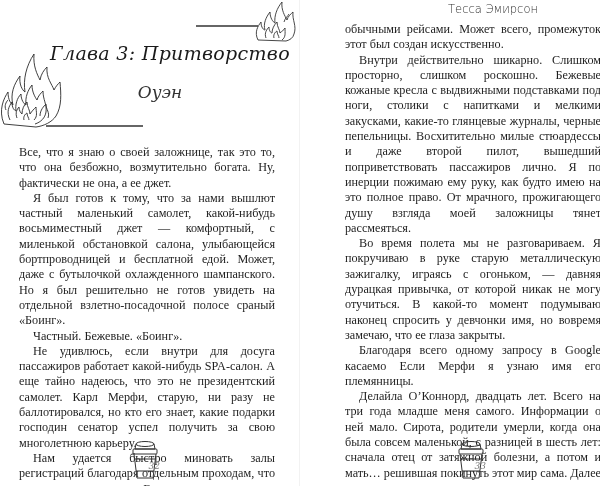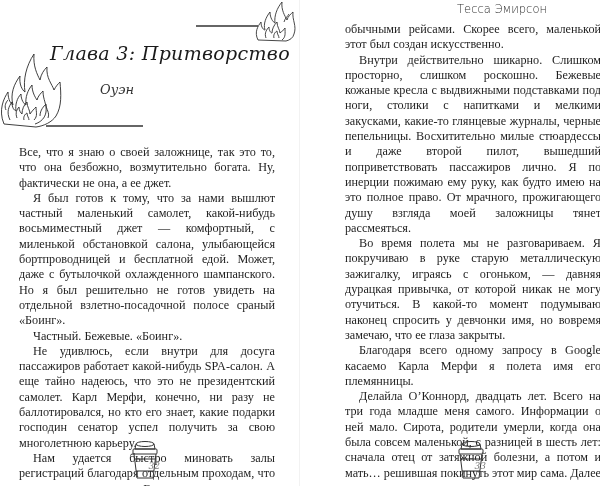--- a/index.html
+++ b/index.html
@@ -2,35 +2,35 @@
 <html><head>
   <meta charset="utf-8">
   <style>
     html, body { margin: 0; padding: 0; }
     body {
       width: 600px; height: 486px; background: #ffffff; position: relative; overflow: hidden;
       font-family: "Liberation Serif", serif; color: #1c1c1c;
     }
     .page { position: absolute; top: 0; height: 486px; }
     .page-left { left: 0; width: 300px; }
-    .page-right { left: 300px; width: 300px; }
+    .page-right { left: 291px; width: 300px; }
     .spine { position: absolute; left: 299px; top: 0; width: 1px; height: 486px; background: #f2f2f2; }
 
     .running-head {
       position: absolute; top: 2px; left: 112px; width: 180px; text-align: center;
       font-family: "DejaVu Sans", sans-serif; font-size: 11.5px; color: #333; font-weight: 300;
     }
 
     .chapter-title {
       position: absolute; top: 42px; left: 40px; width: 260px; text-align: center;
       font-family: "DejaVu Serif", serif; font-style: italic; font-size: 19px; letter-spacing: 0.3px; color: #1a1a1a;
     }
     .chapter-pov {
-      position: absolute; top: 82px; left: 100px; width: 120px; 
-      font-family: "DejaVu Serif", serif; font-style: italic; font-size: 13px; color: #333;
+      position: absolute; top: 82px; left: 100px; width: 120px; text-align: center;
+      font-family: "DejaVu Serif", serif; font-style: italic; font-size: 17px; color: #333;
     }
 
     .rule { position: absolute; height: 1.5px; background: #666; }
 
     .text-block {
       position: absolute; font-size: 12.2px; line-height: 15.3px; text-align: justify;
       font-family: "Liberation Serif", serif; color: #1e1e1e;
     }
     .text-block p { margin: 0; text-indent: 14px; }
     .text-block p.noindent { text-indent: 0; }
@@ -73,21 +73,21 @@
   </svg>
   <div class="rule" style="left:46px; top:125px; width:97px;"></div>
 
   <div class="chapter-title">Глава 3: Притворство</div>
   <div class="chapter-pov">Оуэн</div>
 
   <div class="text-block left-text">
     <p class="noindent">Все, что я знаю о своей заложнице, так это то, что она безбожно, возмутительно богата. Ну, фактически не она, а ее джет.</p>
     <p>Я был готов к тому, что за нами вышлют частный маленький самолет, какой-нибудь восьмиместный джет — комфортный, с миленькой обстановкой салона, улыбающейся бортпроводницей и бесплатной едой. Может, даже с бутылочкой охлажденного шампанского. Но я был решительно не готов увидеть на отдельной взлетно-посадочной полосе сраный «Боинг».</p>
     <p>Частный. Бежевые. «Боинг».</p>
-    <p>Не удивлюсь, если внутри для досуга пассажиров работает какой-нибудь SPA-салон. А еще тайно надеюсь, что это не президентский самолет. Карл Мерфи, конечно, ни разу не баллотировался, но кто его знает, какие подарки господин сенатор успел получить за свою многолетнюю карьеру.</p>
+    <p>Не удивлюсь, если внутри для досуга пассажиров работает какой-нибудь SPA-салон. А еще тайно надеюсь, что это не президентский самолет. Карл Мерфи, старую, ни разу не баллотировался, но кто его знает, какие подарки господин сенатор успел получить за свою многолетнюю карьеру.</p>
     <p>Нам удается быстро миновать залы регистраций благодаря отдельным проходам, что не может не радовать. Всего спустя пятнадцать минут с момента прибытия в аэропорт мы уже поднимаемся по трапу, а еще через пять — взлетаем в промежутке между</p>
   </div>
 
   <div class="cup cup-left">
     <svg width="30" height="40" viewBox="0 0 30 40">
       <g fill="none" stroke="#333" stroke-width="1">
         <ellipse cx="15" cy="4" rx="9" ry="2.5"></ellipse>
         <path d="M6 4 L5 9 L25 9 L24 4"></path>
         <rect x="3" y="9" width="24" height="5" rx="1"></rect>
         <path d="M4 14 L7 38 L23 38 L26 14"></path>
@@ -99,24 +99,24 @@
   </div>
 </div>
 
 <div class="spine"></div>
 
 <div class="page page-right">
   <div class="running-head">Тесса Эмирсон</div>
 </div>
 
 <div class="text-block right-text" style="top:22px;">
-  <p class="noindent">обычными рейсами. Скорее всего, маленькой этот был создан искусственно.</p>
+  <p class="noindent">обычными рейсами. Может всего, промежуток этот был создан искусственно.</p>
   <p>Внутри действительно шикарно. Слишком просторно, слишком роскошно. Бежевые кожаные кресла с выдвижными подставками под ноги, столики с напитками и мелкими закусками, какие-то глянцевые журналы, черные пепельницы. Восхитительно милые стюардессы и даже второй пилот, вышедший поприветствовать пассажиров лично. Я по инерции пожимаю ему руку, как будто имею на это полное право. От мрачного, прожигающего душу взгляда моей заложницы тянет рассмеяться.</p>
   <p>Во время полета мы не разговариваем. Я покручиваю в руке старую металлическую зажигалку, играясь с огоньком, — давняя дурацкая привычка, от которой никак не могу отучиться. В какой-то момент подумываю наконец спросить у девчонки имя, но вовремя замечаю, что ее глаза закрыты.</p>
-  <p>Благодаря всего одному запросу в Google касаемо Карла Мерфи я полета имя его племянницы.</p>
+  <p>Благодаря всего одному запросу в Google касаемо Если Мерфи я узнаю имя его племянницы.</p>
   <p>Делайла О’Коннорд, двадцать лет. Всего на три года младше меня самого. Информации о ней мало. Сирота, родители умерли, когда она была совсем маленькой, с разницей в шесть лет: сначала отец от затяжной болезни, а потом и мать… решившая покинуть этот мир сама. Далее вопросом опекунства и последующим оформлением отцовства занимается Карл Мерфи — в общем-то, оставшаяся часть статьи посвящена ему. Если верить информации в Сети, он приходится братом матери Делайлы — миссис Рок-</p>
 </div>
 
 <div class="cup cup-right">
   <svg width="30" height="40" viewBox="0 0 30 40">
     <g fill="none" stroke="#333" stroke-width="1">
       <ellipse cx="15" cy="4" rx="9" ry="2.5"></ellipse>
       <path d="M6 4 L5 9 L25 9 L24 4"></path>
       <rect x="3" y="9" width="24" height="5" rx="1"></rect>
       <path d="M4 14 L7 38 L23 38 L26 14"></path>

